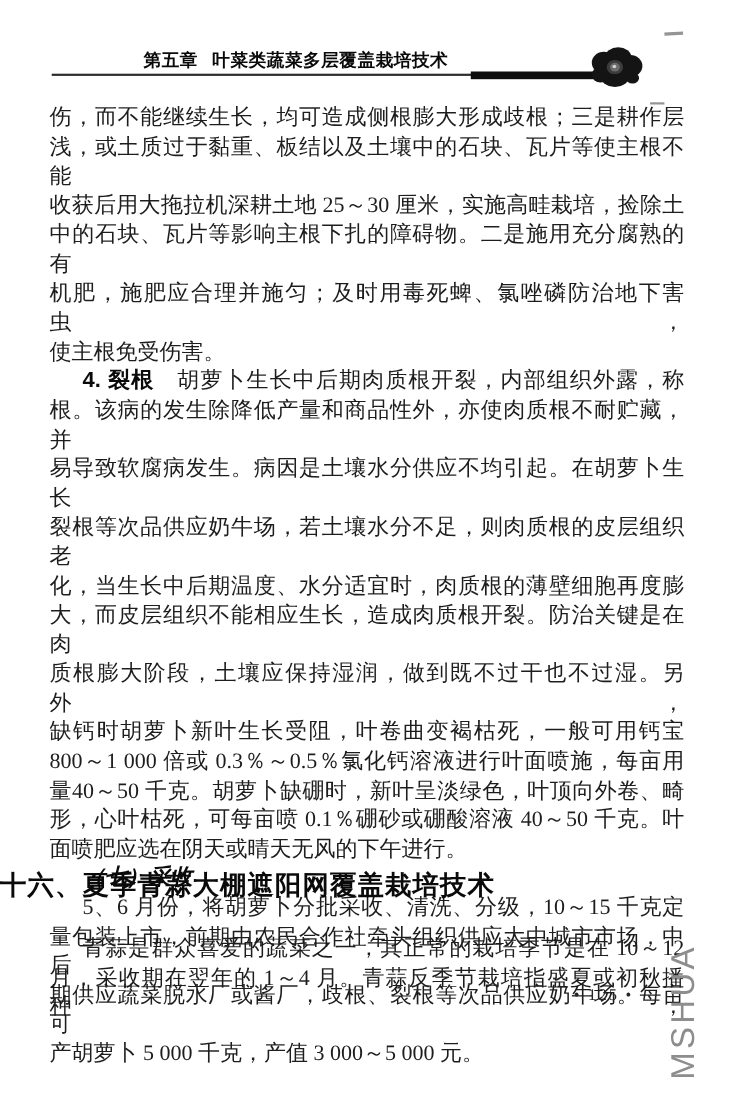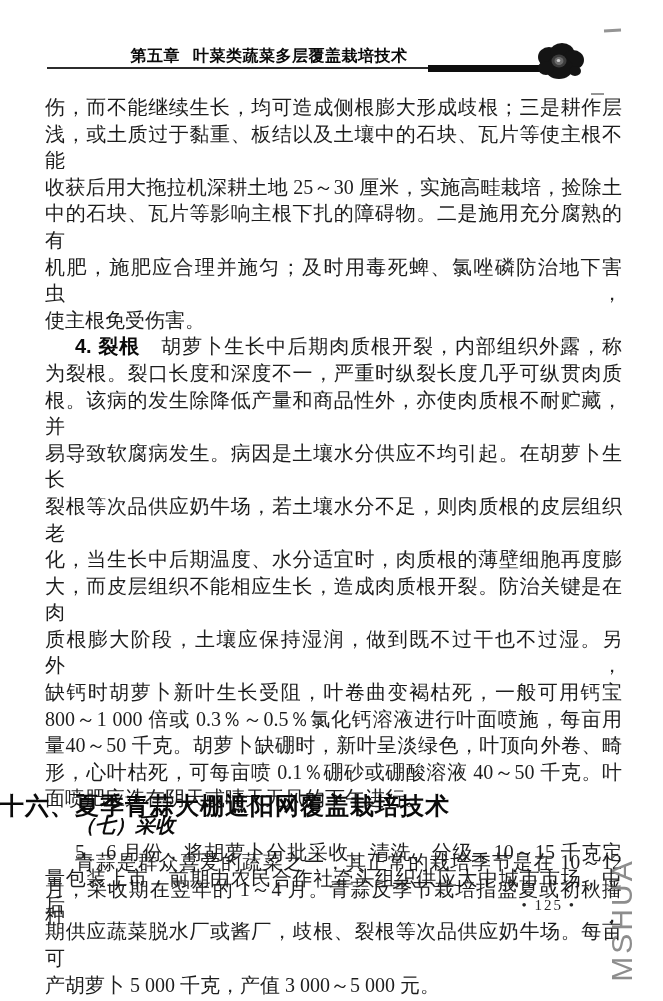--- a/index.html
+++ b/index.html
@@ -117,21 +117,20 @@
   <div class="artifact a2"></div>
 
   <main class="textcol" id="block1">
       <div class="line just"><span>伤，而不能继续生长，均可造成侧根膨大形成歧根；三是耕作层</span></div>
       <div class="line just"><span>浅，或土质过于黏重、板结以及土壤中的石块、瓦片等使主根不能</span></div>
       <div class="line just"><span>收获后用大拖拉机深耕土地 25～30 厘米，实施高畦栽培，捡除土</span></div>
       <div class="line just"><span>中的石块、瓦片等影响主根下扎的障碍物。二是施用充分腐熟的有</span></div>
       <div class="line just"><span>机肥，施肥应合理并施匀；及时用毒死蜱、氯唑磷防治地下害虫，</span></div>
       <div class="line"><span>使主根免受伤害。</span></div>
       <div class="line just ind"><span class="bold-seg">4. 裂根</span><span>　胡萝卜生长中后期肉质根开裂，内部组织外露，称</span></div>
-      <div class="line just"><span>为裂根。裂口长度和深度不一，严重时纵裂长度几乎可纵贯肉质</span></div>
       <div class="line just"><span>根。该病的发生除降低产量和商品性外，亦使肉质根不耐贮藏，并</span></div>
       <div class="line just"><span>易导致软腐病发生。病因是土壤水分供应不均引起。在胡萝卜生长</span></div>
       <div class="line just"><span>裂根等次品供应奶牛场，若土壤水分不足，则肉质根的皮层组织老</span></div>
       <div class="line just"><span>化，当生长中后期温度、水分适宜时，肉质根的薄壁细胞再度膨</span></div>
       <div class="line just"><span>大，而皮层组织不能相应生长，造成肉质根开裂。防治关键是在肉</span></div>
       <div class="line just"><span>质根膨大阶段，土壤应保持湿润，做到既不过干也不过湿。另外，</span></div>
       <div class="line just"><span>缺钙时胡萝卜新叶生长受阻，叶卷曲变褐枯死，一般可用钙宝</span></div>
       <div class="line just"><span>800～1 000 倍或 0.3％～0.5％氯化钙溶液进行叶面喷施，每亩用</span></div>
       <div class="line just"><span>量40～50 千克。胡萝卜缺硼时，新叶呈淡绿色，叶顶向外卷、畸</span></div>
       <div class="line just"><span>形，心叶枯死，可每亩喷 0.1％硼砂或硼酸溶液 40～50 千克。叶</span></div>

